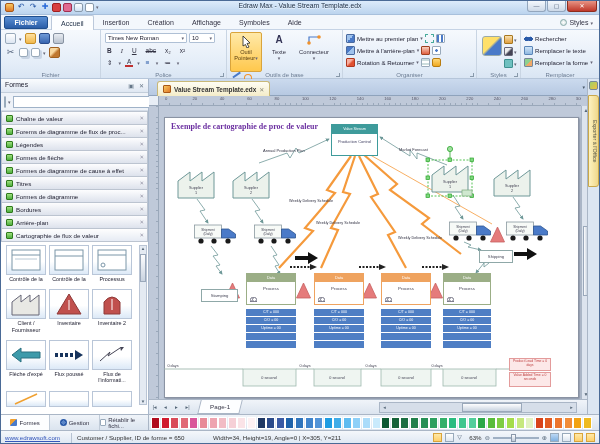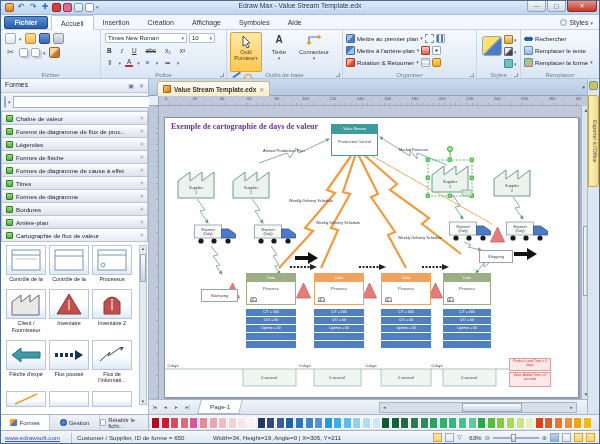--- a/index.html
+++ b/index.html
@@ -688,21 +688,21 @@
           <text class="tl" x="14" y="261" text-anchor="middle" font-size="3.8" fill="#445">0 days</text>
           <text x="146" y="261" text-anchor="middle" font-size="3.8" fill="#445">0 days</text>
           <text x="212" y="261" text-anchor="middle" font-size="3.8" fill="#445">0 days</text>
           <text x="278" y="261" text-anchor="middle" font-size="3.8" fill="#445">0 days</text>
           <text x="110" y="273" text-anchor="middle" font-size="3.8" fill="#445">0 second</text>
           <text x="178" y="273" text-anchor="middle" font-size="3.8" fill="#445">0 second</text>
           <text x="247" y="273" text-anchor="middle" font-size="3.8" fill="#445">0 second</text>
           <text x="310" y="273" text-anchor="middle" font-size="3.8" fill="#445">0 second</text>
         </svg>
 
-        <div class="dg dg-title" style="left:12px;top:16px;width:160px;">Exemple de cartographie de days de valeur</div>
+        <div class="dg dg-title" style="left:12px;top:16px;width:160px;">Exemple de cartographie de proc de valeur</div>
 
         <div class="dg vsbox" style="left:172px;top:18px;width:47px;height:32px;">
           <div class="hd">Value Stream</div>
           <div class="bd">Production Control</div>
         </div>
 
         <div class="dg" style="left:104px;top:42px;font-size:4px;">Annual Production Plan</div>
         <div class="dg" style="left:240px;top:41px;font-size:4px;">Market Forecast</div>
         <div class="dg" style="left:130px;top:93px;font-size:3.8px;">Weekly Delivery Schedule</div>
         <div class="dg" style="left:157px;top:115px;font-size:3.8px;">Weekly Delivery Schedule</div>

